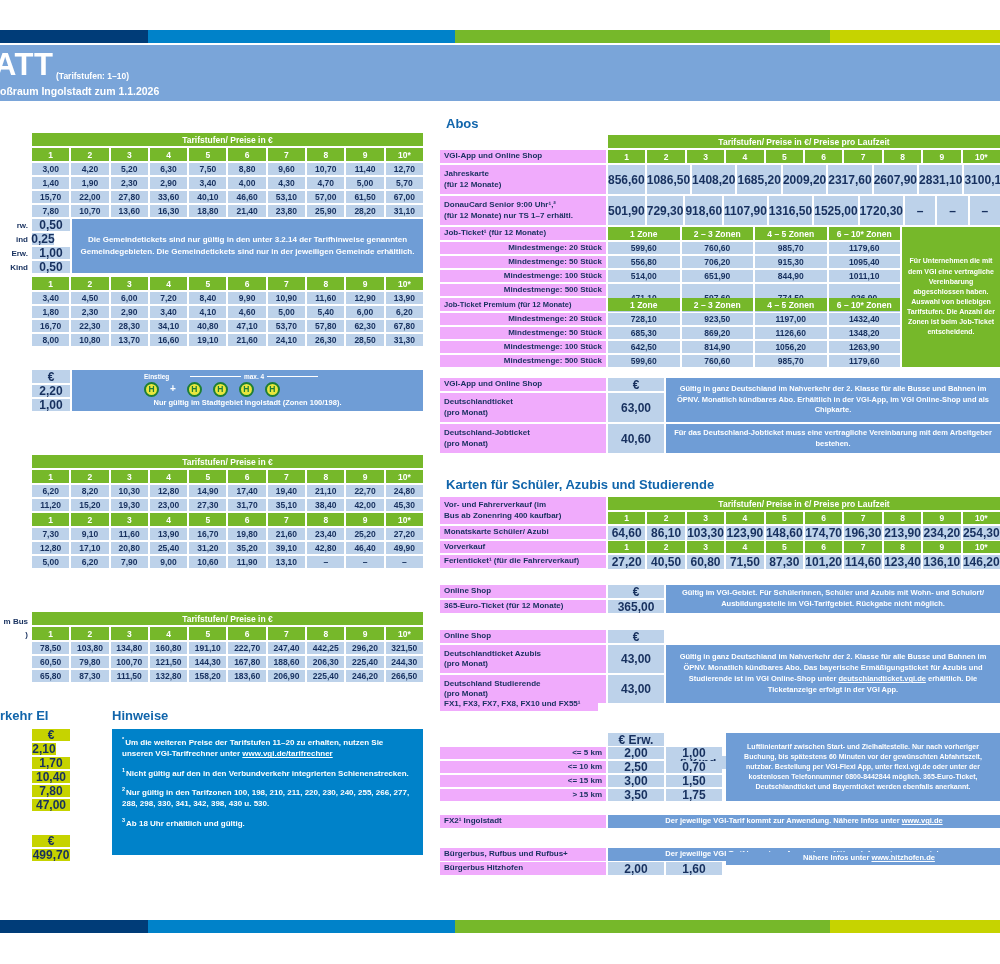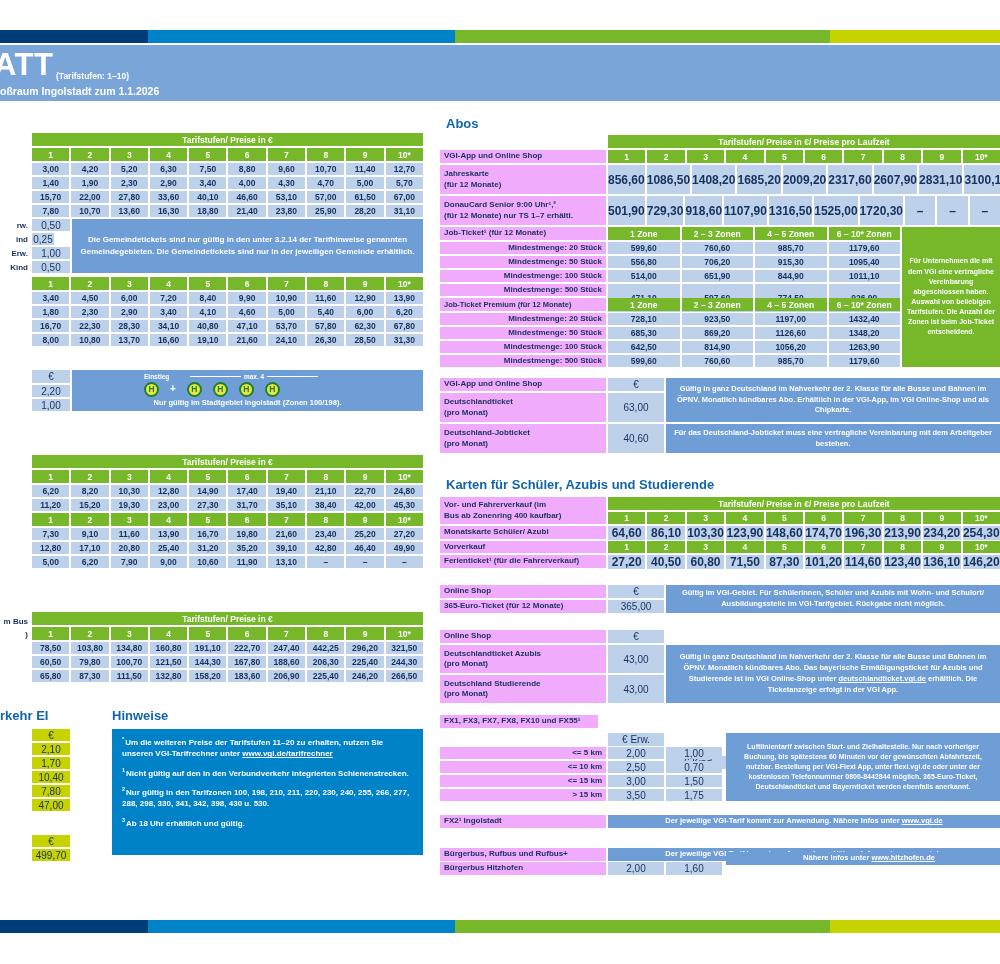--- a/index.html
+++ b/index.html
@@ -10,21 +10,21 @@
   .bigtitle{position:absolute;left:-6px;top:2px;font-size:31px;font-weight:700;letter-spacing:.5px}
   .titlenote{position:absolute;left:56px;top:26px;font-size:8.5px;font-weight:700}
   .subtitle{position:absolute;left:0;top:40px;font-size:10.5px;font-weight:700}
   .gbar{position:absolute;background:#76b82a;color:#fff;font-weight:700;font-size:8.5px;display:flex;align-items:center;justify-content:center}
   .grid{position:absolute;display:grid;gap:2px}
   .grid span{background:#bdd2ea;color:#17305e;font-weight:700;font-size:8.5px;display:flex;align-items:center;justify-content:center}
   .grid.green span{background:#76b82a;color:#fff}
   .grid.small span{font-size:12px}
   .c10{grid-template-columns:repeat(10,1fr)}
   .c4{grid-template-columns:repeat(4,1fr)}
-  .vcell{position:absolute;background:#bdd2ea;color:#17305e;font-weight:400;font-size:10px;display:flex;align-items:center;justify-content:center}
+  .vcell{position:absolute;background:#bdd2ea;color:#17305e;font-weight:700;font-size:12px;display:flex;align-items:center;justify-content:center}
   .vcell.yellow{background:#c6d300}
   .lbl{position:absolute;background:#f0abfc;color:#17305e;font-weight:700;font-size:8px;display:flex;align-items:center;padding:0 4px;line-height:1.3;white-space:pre-line}
   .lbl.right{justify-content:flex-end;text-align:right}
   .frag{position:absolute;color:#17305e;font-weight:700;font-size:8px;text-align:right;width:28px}
   .note{position:absolute;background:#6f9dd6;color:#fff;font-weight:700;display:flex;align-items:center;justify-content:center;text-align:center;font-size:7.5px;line-height:1.45;padding:2px 8px}
   .note.greenbox{background:#76b82a;font-size:7px;padding:2px 5px}
   .heading{position:absolute;color:#1165ab;font-weight:700;font-size:13px}
   .lnk{text-decoration:underline}
   .hbox{position:absolute;background:#0082c9;color:#fff;font-size:8px;font-weight:700;line-height:1.45;padding:7px 10px}
   .hbox p{margin-bottom:7px}
@@ -340,21 +340,21 @@
     <span>158,20</span>
     <span>183,60</span>
     <span>206,90</span>
     <span>225,40</span>
     <span>246,20</span>
     <span>266,50</span>
   </div>
 
 <div class="heading" style="left:0;top:708px">rkehr EI</div>
 <div class="vcell yellow" style="left:32px;top:729px;width:38px;height:12px">€</div>
-<div class="vcell yellow" style="left:32px;top:743px;width:38px;height:12px">2,10</div>
+<div class="vcell yellow" style="left:32px;top:743px;width:24px;height:12px">2,10</div>
 <div class="vcell yellow" style="left:32px;top:757px;width:38px;height:12px">1,70</div>
 <div class="vcell yellow" style="left:32px;top:771px;width:38px;height:12px">10,40</div>
 <div class="vcell yellow" style="left:32px;top:785px;width:38px;height:12px">7,80</div>
 <div class="vcell yellow" style="left:32px;top:799px;width:38px;height:12px">47,00</div>
 <div class="vcell yellow" style="left:32px;top:835px;width:38px;height:12px">€</div>
 <div class="vcell yellow" style="left:32px;top:849px;width:38px;height:12px">499,70</div>
 
 <div class="heading" style="left:112px;top:708px">Hinweise</div>
 <div class="hbox" style="left:112px;top:729px;width:311px;height:126px">
     <p><span class="mk">*</span>Um die weiteren Preise der Tarifstufen 11–20 zu erhalten, nutzen Sie unseren VGI-Tarifrechner unter <span class="lnk">www.vgi.de/tarifrechner</span></p>
@@ -566,21 +566,21 @@
 <div class="lbl" style="left:440px;top:645px;width:166px;height:28px">Deutschlandticket Azubis
 (pro Monat)</div>
 <div class="vcell" style="left:608px;top:645px;width:56px;height:28px">43,00</div>
 <div class="lbl" style="left:440px;top:675px;width:166px;height:28px">Deutschland Studierende
 (pro Monat)</div>
 <div class="vcell" style="left:608px;top:675px;width:56px;height:28px">43,00</div>
 <div class="note" style="left:666px;top:645px;width:334px;height:58px">
     <span><span>Gültig in ganz Deutschland im Nahverkehr der 2. Klasse für alle Busse und Bahnen im ÖPNV. Monatlich kündbares Abo. Das bayerische Ermäßigungsticket für Azubis und Studierende ist im VGI Online-Shop unter </span><span class="lnk">deutschlandticket.vgi.de</span><span> erhältlich. Die Ticketanzeige erfolgt in der VGI App.</span></span>
   </div>
 
-<div class="lbl" style="left:440px;top:715px;width:158px;height:13px">FX1, FX3, FX7, FX8, FX10 und FX55¹</div>
+<div class="lbl" style="left:440px;top:698px;width:158px;height:13px">FX1, FX3, FX7, FX8, FX10 und FX55¹</div>
 <div class="vcell" style="left:608px;top:733px;width:56px;height:13px">€ Erw.</div>
 <div class="vcell" style="left:666px;top:756px;width:64px;height:13px">€ Kind</div>
 <div class="lbl right" style="left:440px;top:747px;width:166px;height:12px">&lt;= 5 km</div>
 <div class="vcell" style="left:608px;top:747px;width:56px;height:12px">2,00</div>
 <div class="vcell" style="left:666px;top:747px;width:56px;height:12px">1,00</div>
 <div class="lbl right" style="left:440px;top:761px;width:166px;height:12px">&lt;= 10 km</div>
 <div class="vcell" style="left:608px;top:761px;width:56px;height:12px">2,50</div>
 <div class="vcell" style="left:666px;top:761px;width:56px;height:12px">0,70</div>
 <div class="lbl right" style="left:440px;top:775px;width:166px;height:12px">&lt;= 15 km</div>
 <div class="vcell" style="left:608px;top:775px;width:56px;height:12px">3,00</div>

